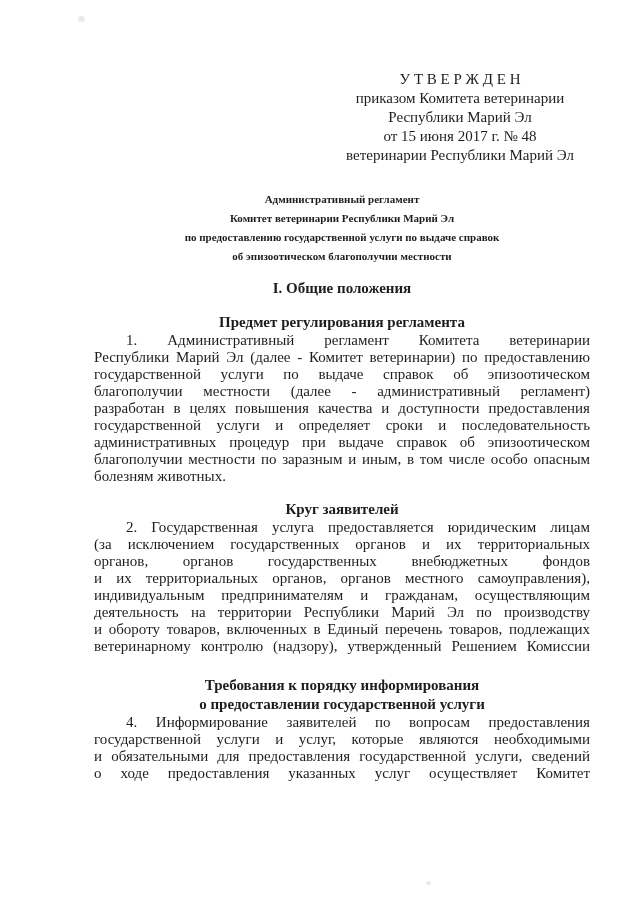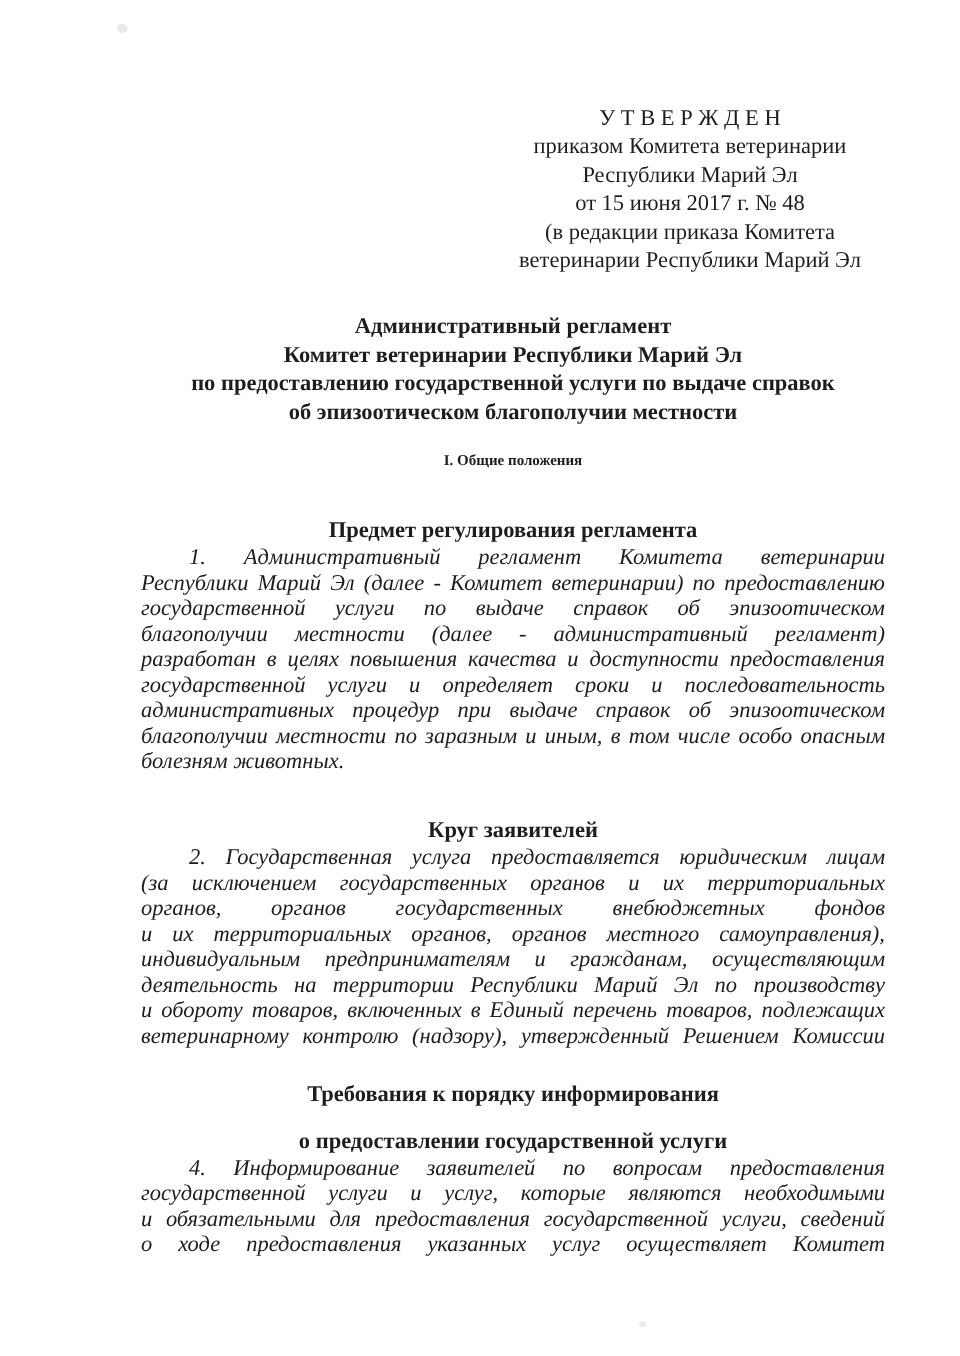--- a/index.html
+++ b/index.html
@@ -32,50 +32,49 @@
     width: 244px;
     text-align: center;
     font-size: 15px;
     line-height: 19px;
   }
   
   .title {
     margin-top: 25px;
     text-align: center;
     font-weight: 700;
-    font-size: 15px;
+    font-size: 11px;
     line-height: 19px;
   }
   .sect-heading {
     margin-top: 13px;
     text-align: center;
     font-weight: 700;
-    font-size: 10px;
+    font-size: 15px;
     line-height: 19px;
   }
   .sub-heading {
-    margin-top: 28px;
+    margin-top: 15px;
     text-align: center;
     font-weight: 700;
     font-size: 15px;
     line-height: 19px;
   }
-  .sub-heading.tight { margin-top: 12px; }
+  .sub-heading.tight { margin-top: 0; }
   .sub-heading.before-gap { }
   .sub-heading.before-gap-lg { margin-top: 21px; }
   .para {
     font-size: 15px;
     line-height: 17px;
   }
   .pline {
     text-align: justify;
     text-align-last: justify;
     -moz-text-align-last: justify;
     white-space: normal;
-    font-style: italic;
   }
   .pline.first { text-indent: 32px; }
   .pline.left-last {
     text-align-last: left;
     -moz-text-align-last: left;
   }
   
   .speck {
     position: absolute;
     border-radius: 50%;
@@ -92,21 +91,20 @@
   <div class="speck a"></div>
   <div class="speck b"></div>
 
   <div class="doc">
 
     <div class="approval">
       <div>У Т В Е Р Ж Д Е Н</div>
       <div>приказом Комитета ветеринарии</div>
       <div>Республики Марий Эл</div>
       <div>от 15 июня 2017 г. № 48</div>
-      <div>(в редакции приказа Комитета</div>
       <div>ветеринарии Республики Марий Эл</div>
     </div>
 
     <div class="title">
       <div>Административный регламент</div>
       <div>Комитет ветеринарии Республики Марий Эл</div>
       <div>по предоставлению государственной услуги по выдаче справок</div>
       <div>об эпизоотическом благополучии местности</div>
     </div>
 

